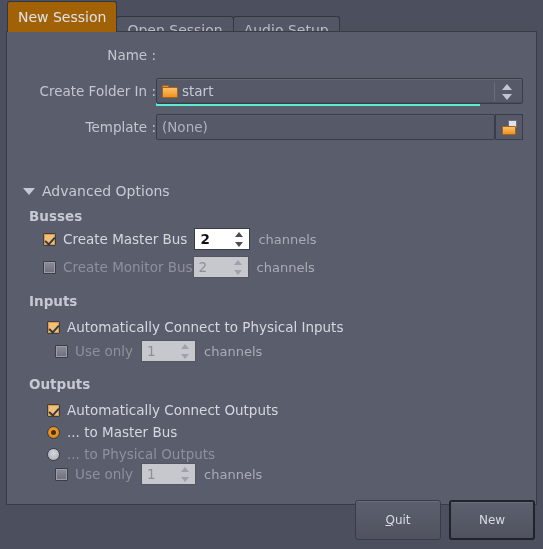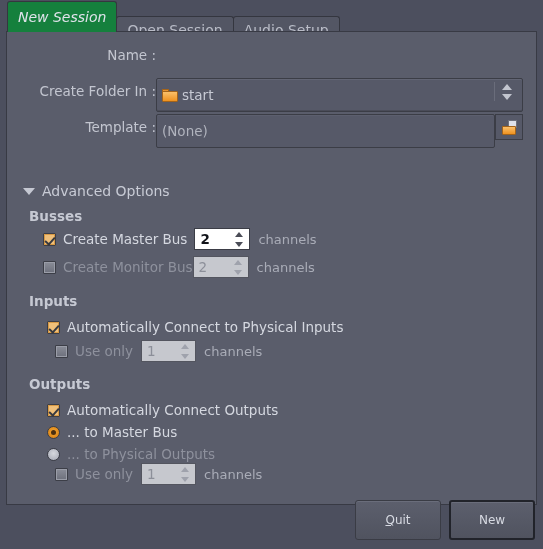--- a/index.html
+++ b/index.html
@@ -48,25 +48,24 @@
     border: 1px solid #34363f;
     border-bottom: none;
     border-radius: 3px 3px 0 0;
     box-sizing: border-box;
     margin-right: -1px;
     white-space: nowrap;
   }
   .tab.active {
     height: 31px;
     line-height: 30px;
-    background: #15803d;
+    background: #a16207;
     color: #dfe2ea;
     z-index: 5;
     border-color: #35373f;
-    font-style: italic;
   }
 
   
   .page {
     position: absolute;
     left: 6px;
     top: 31px;
     width: 531px;
     height: 474px;
     background: #5a5d6b;
@@ -118,21 +117,21 @@
     background: #e8eaf0;
     margin-left: 1px;
   }
 
   
   .combo {
     position: absolute;
     left: 149px;
     top: 0;
     width: 367px;
-    height: 34px;
+    height: 26px;
     background: #565968;
     border: 1px solid #3b3d46;
     border-radius: 2px;
     box-shadow: inset 0 1px 0 #626574, inset 0 -1px 0 #4a4c58;
     box-sizing: border-box;
     display: flex;
     align-items: center;
     padding-left: 5px;
     overflow: hidden;
   }

